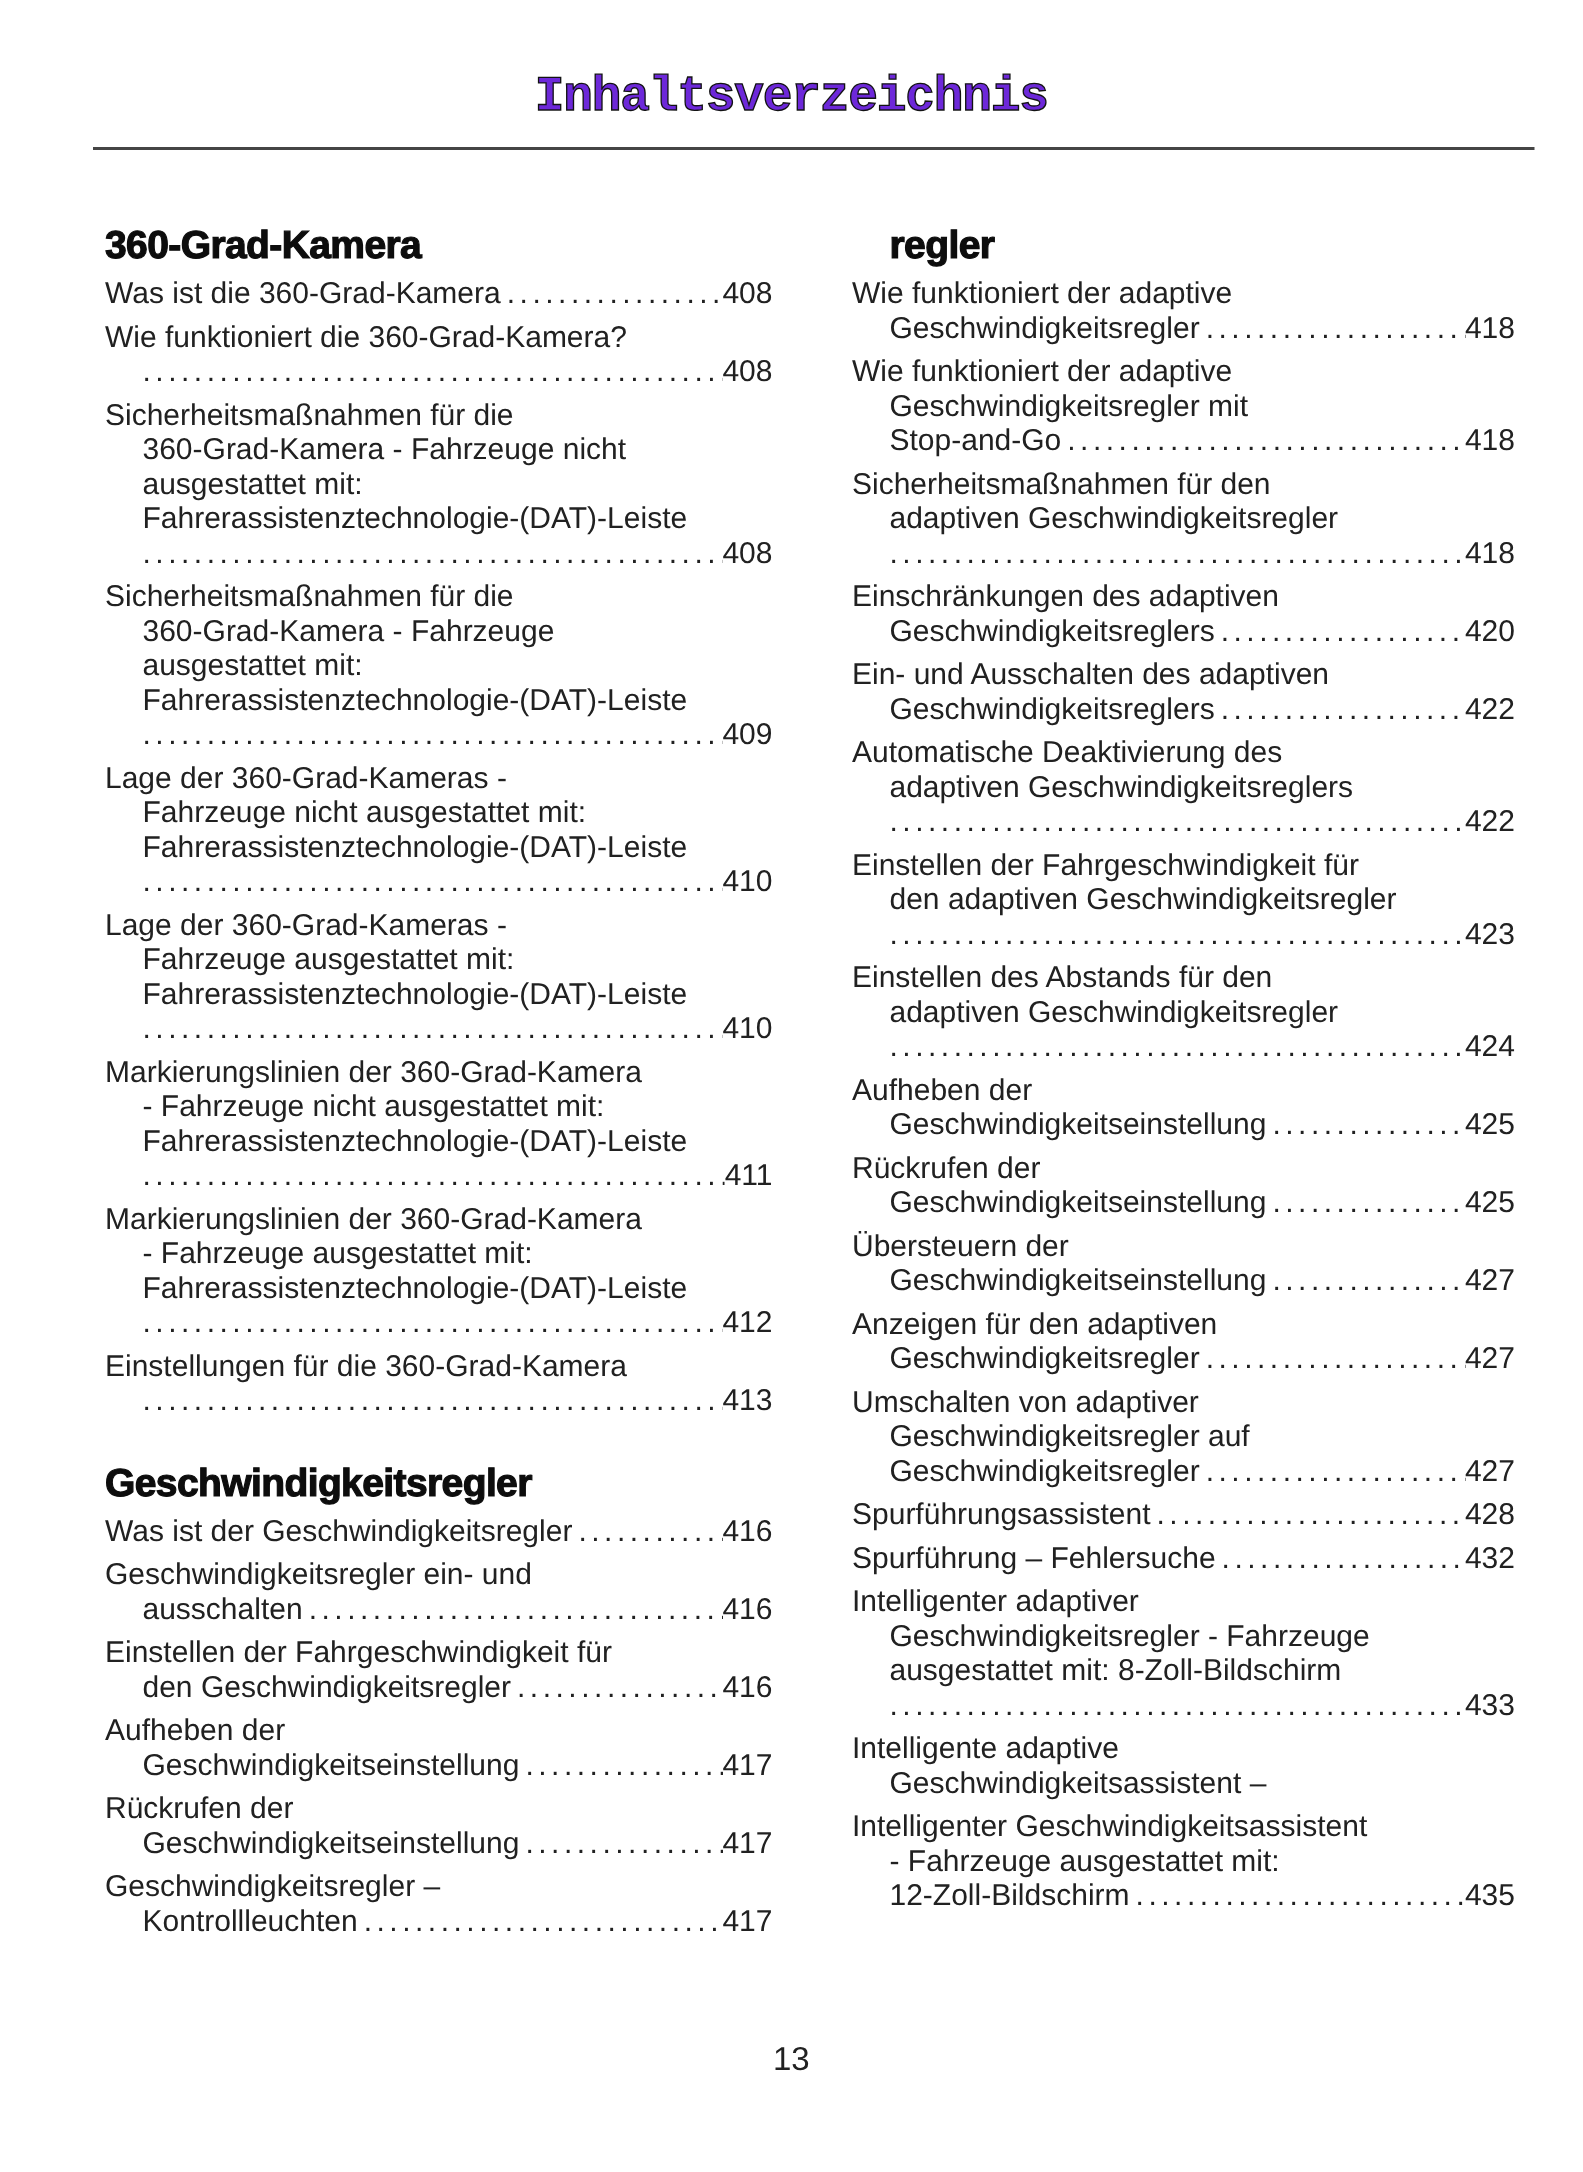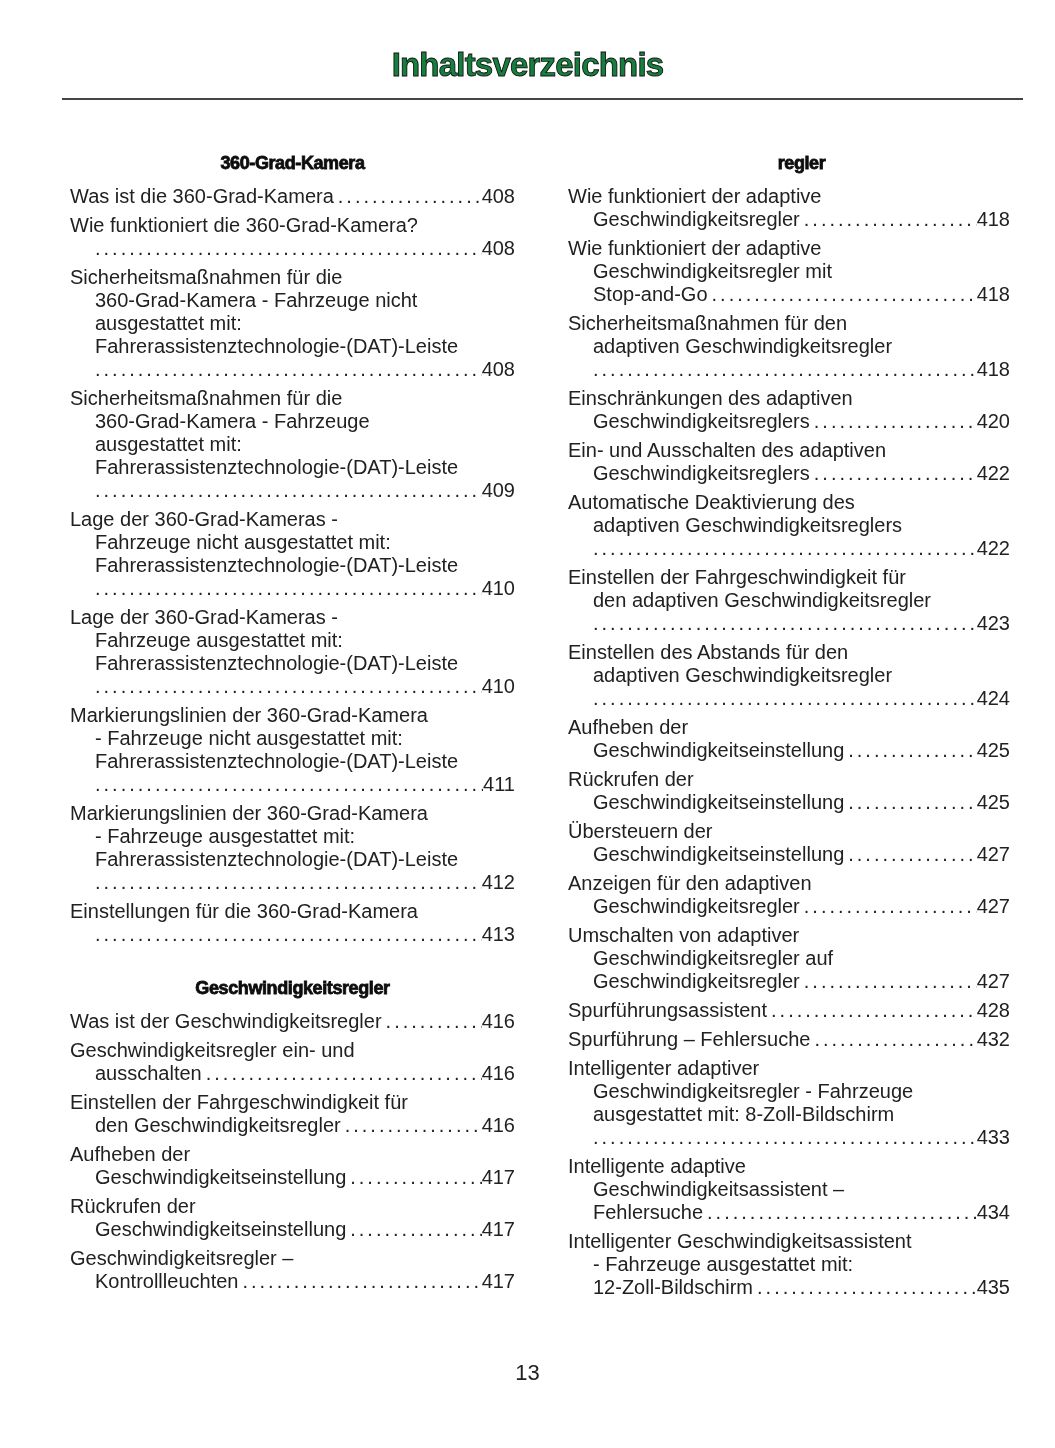--- a/index.html
+++ b/index.html
@@ -12,46 +12,46 @@
     color:#212121;
   }
   .title {
     margin:0;
     padding-top:46px;
     text-align:center;
     font-size:33px;
     line-height:38px;
     font-weight:bold;
     letter-spacing:-0.8px;
-    color:#15803d;
+    color:#6d28d9;
+    font-family:Liberation Mono, monospace;
     -webkit-text-stroke:0.9px #121212;
   }
   .rule {
     height:0;
     border-top:2px solid #454545;
     margin:14px 32px 0 62px;
   }
   .columns {
     display:flex;
     margin:48px 0 0 70px;
     gap:53px;
   }
   .col { flex:none; }
   .col-left  { width:445px; }
   .col-right { width:442px; }
 
   .section-heading {
-    font-size:18px;
+    font-size:26px;
     line-height:30px;
     font-weight:bold;
     letter-spacing:-0.4px;
     color:#0d0d0d;
     -webkit-text-stroke:0.8px #0d0d0d;
     margin:0 0 7px 0;
-    text-align:center;
   }
   .section + .section .section-heading { margin-top:27px; }
   .section-heading .hline { white-space:nowrap; }
   .section-heading .hline.indent { padding-left:25px; }
 
   .entry { margin-bottom:6px; }
   .entry .line, .entry .leader {
     font-size:20px;
     line-height:23px;
     color:#212121;
@@ -370,25 +370,20 @@
             <div class="line indent">ausgestattet mit: 8-Zoll-Bildschirm</div>
             <div class="leader indent">
               <span class="lt"></span>
               <span class="dots"></span>
               <span class="pg">433</span>
             </div>
           </div>
           <div class="entry">
             <div class="line">Intelligente adaptive</div>
             <div class="line indent">Geschwindigkeitsassistent –</div>
-            <div class="leader indent">
-              <span class="lt">Fehlersuche</span>
-              <span class="dots"></span>
-              <span class="pg">434</span>
-            </div>
           </div>
           <div class="entry">
             <div class="line">Intelligenter Geschwindigkeitsassistent</div>
             <div class="line indent">- Fahrzeuge ausgestattet mit:</div>
             <div class="leader indent">
               <span class="lt">12-Zoll-Bildschirm</span>
               <span class="dots"></span>
               <span class="pg">435</span>
             </div>
           </div>

